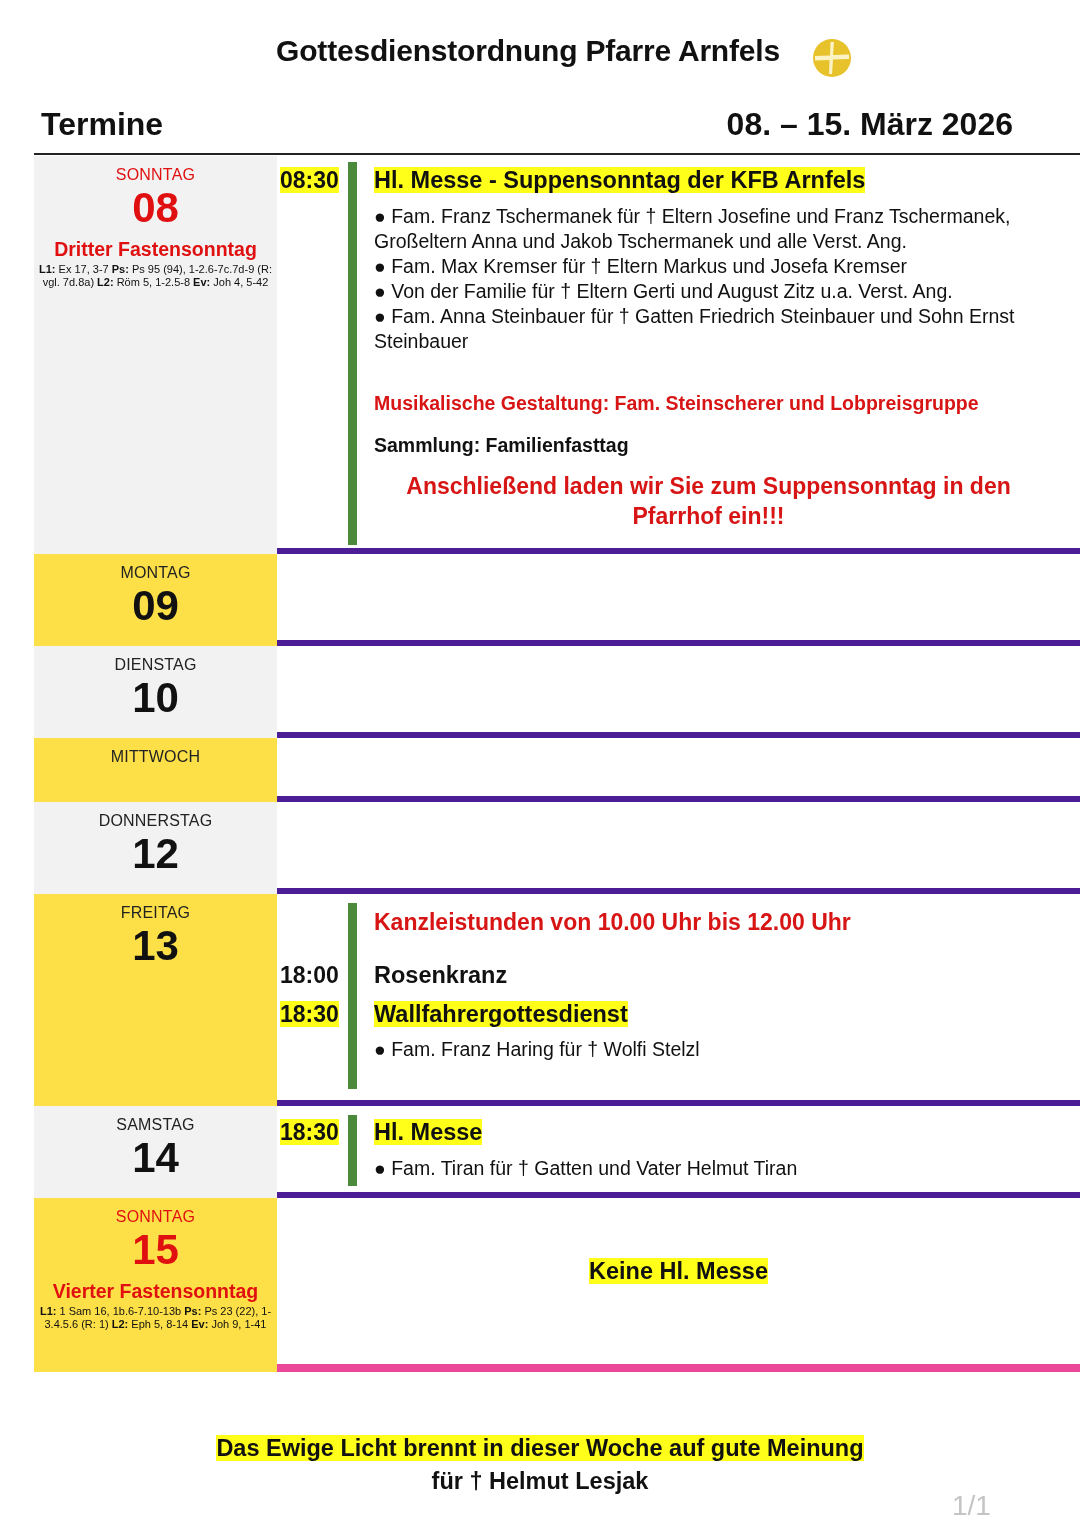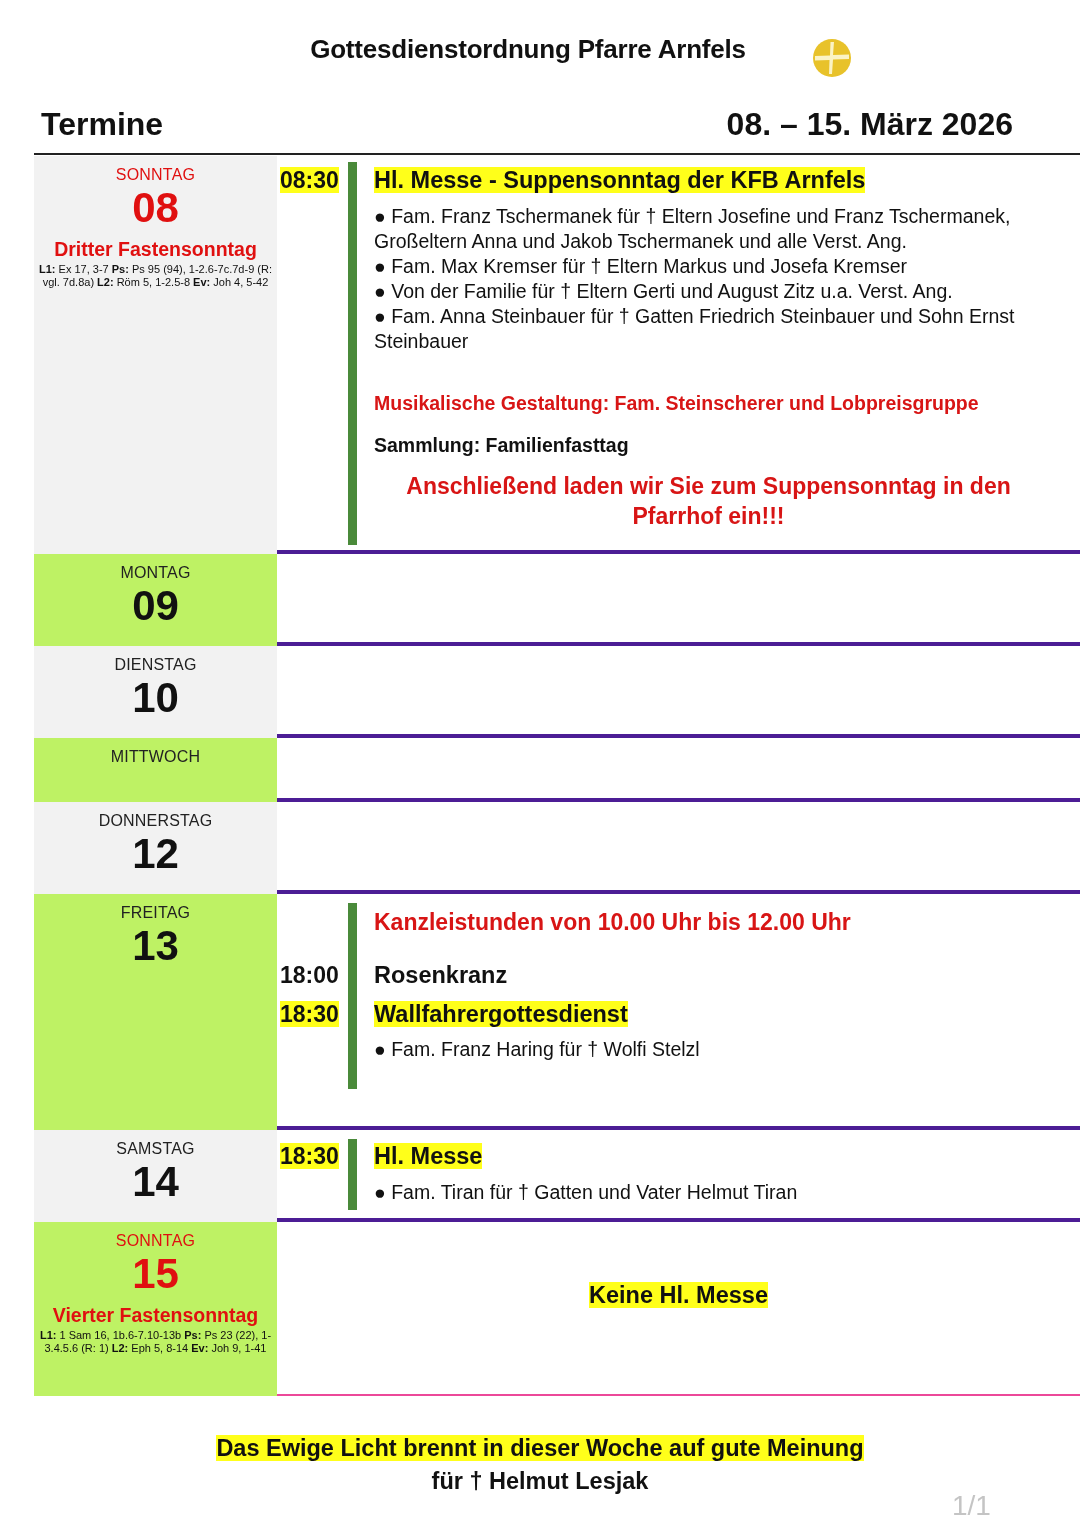--- a/index.html
+++ b/index.html
@@ -2,21 +2,21 @@
 <html><head>
 <meta charset="utf-8">
 <style>
   html, body { margin: 0; padding: 0; background: #ffffff; }
   body {
     width: 1080px; height: 1525px; position: relative; overflow: hidden;
     font-family: "Liberation Sans", "DejaVu Sans", sans-serif; color: #111;
   }
   .doc-title {
     position: absolute; left: 0; top: 34px; width: 1080px; text-align: center;
-    font-size: 26px; font-weight: bold; letter-spacing: -0.2px;
+    font-size: 30px; font-weight: bold; letter-spacing: -0.2px;
   }
   .doc-title .t { position: relative; left: -12px; }
   .logo {
     position: absolute; left: 812px; top: 38px; width: 40px; height: 40px;
   }
   .termine {
     position: absolute; left: 41px; top: 106px; font-size: 32px; font-weight: bold;
   }
   .daterange {
     position: absolute; right: 67px; top: 106px; font-size: 32px; font-weight: bold;
@@ -24,31 +24,31 @@
   .topline {
     position: absolute; left: 34px; top: 153px; width: 1046px; height: 2px; background: #222;
   }
   .rows { position: absolute; left: 34px; top: 156px; width: 1046px; }
   .row { position: relative; display: flex; }
   .day {
     width: 243px; flex: 0 0 243px; text-align: center; box-sizing: border-box;
     padding-top: 10px;
   }
   .day.light { background: #f2f2f2; }
-  .day.dark { background: #bef264; }
+  .day.dark { background: #fde047; }
   .dayname { font-size: 16px; color: #222; letter-spacing: 0.2px; }
   .daynum { font-size: 42px; font-weight: bold; line-height: 44px; margin-top: 2px; color: #111; }
   .day.sunday .dayname, .day.sunday .daynum, .day.sunday .feast { color: #e01010; }
   .feast { font-size: 19.5px; font-weight: bold; margin-top: 8px; }
   .readings { font-size: 11px; line-height: 13px; padding: 2px 4px 0 4px; color: #111; }
   .readings b { font-weight: bold; }
   .content {
-    flex: 1; position: relative; border-bottom: 4px solid #4c1d95; box-sizing: border-box;
+    flex: 1; position: relative; border-bottom: 6px solid #4c1d95; box-sizing: border-box;
   }
-  .row.last .content { border-bottom: 2px solid #ec4899; }
+  .row.last .content { border-bottom: 8px solid #ec4899; }
   .greenbar { position: absolute; left: 71px; width: 9px; background: #4a8a3a; }
   .time {
     position: absolute; left: 3px; font-size: 23px; font-weight: bold; line-height: 28px;
   }
   .hl { background: #ffff1a; }
   .item { position: absolute; left: 97px; right: 20px; }
   .ev-title { font-size: 23.5px; font-weight: bold; line-height: 28px; }
   .text { font-size: 19.5px; line-height: 25px; color: #111; }
   .red-b { color: #d81515; font-weight: bold; }
   .center-red {
@@ -135,21 +135,21 @@
   </div>
 
   <div class="row" style="height:92px">
     <div class="day light">
       <div class="dayname">DONNERSTAG</div>
       <div class="daynum">12</div>
     </div>
     <div class="content"></div>
   </div>
 
-  <div class="row" style="height:236px">
+  <div class="row" style="height:212px">
     <div class="day dark">
       <div class="dayname">FREITAG</div>
       <div class="daynum">13</div>
     </div>
     <div class="content">
       <div class="greenbar" style="top:9px;height:186px"></div>
       <div class="item red-b" style="top:14px; font-size:23px; line-height:28px">Kanzleistunden von 10.00 Uhr bis 12.00 Uhr</div>
       <div class="time" style="top:67px">18:00</div>
       <div class="item ev-title" style="top:67px">Rosenkranz</div>
       <div class="time" style="top:106px"><span class="hl">18:30</span></div>

